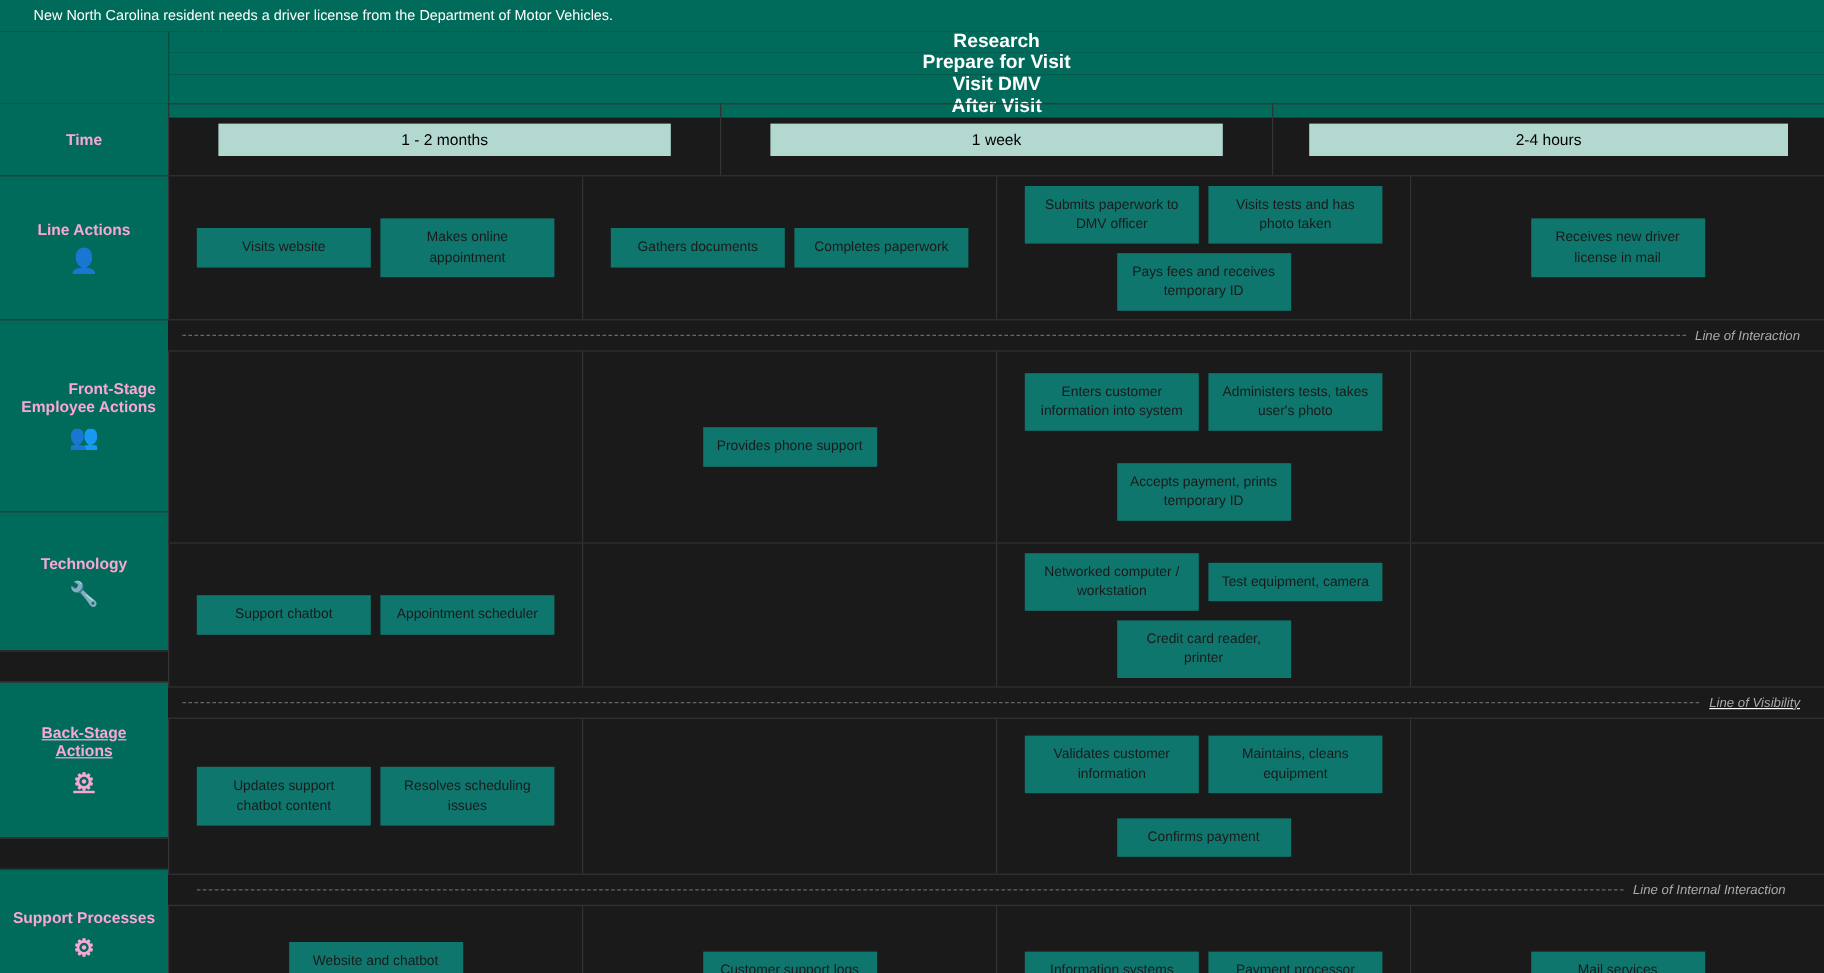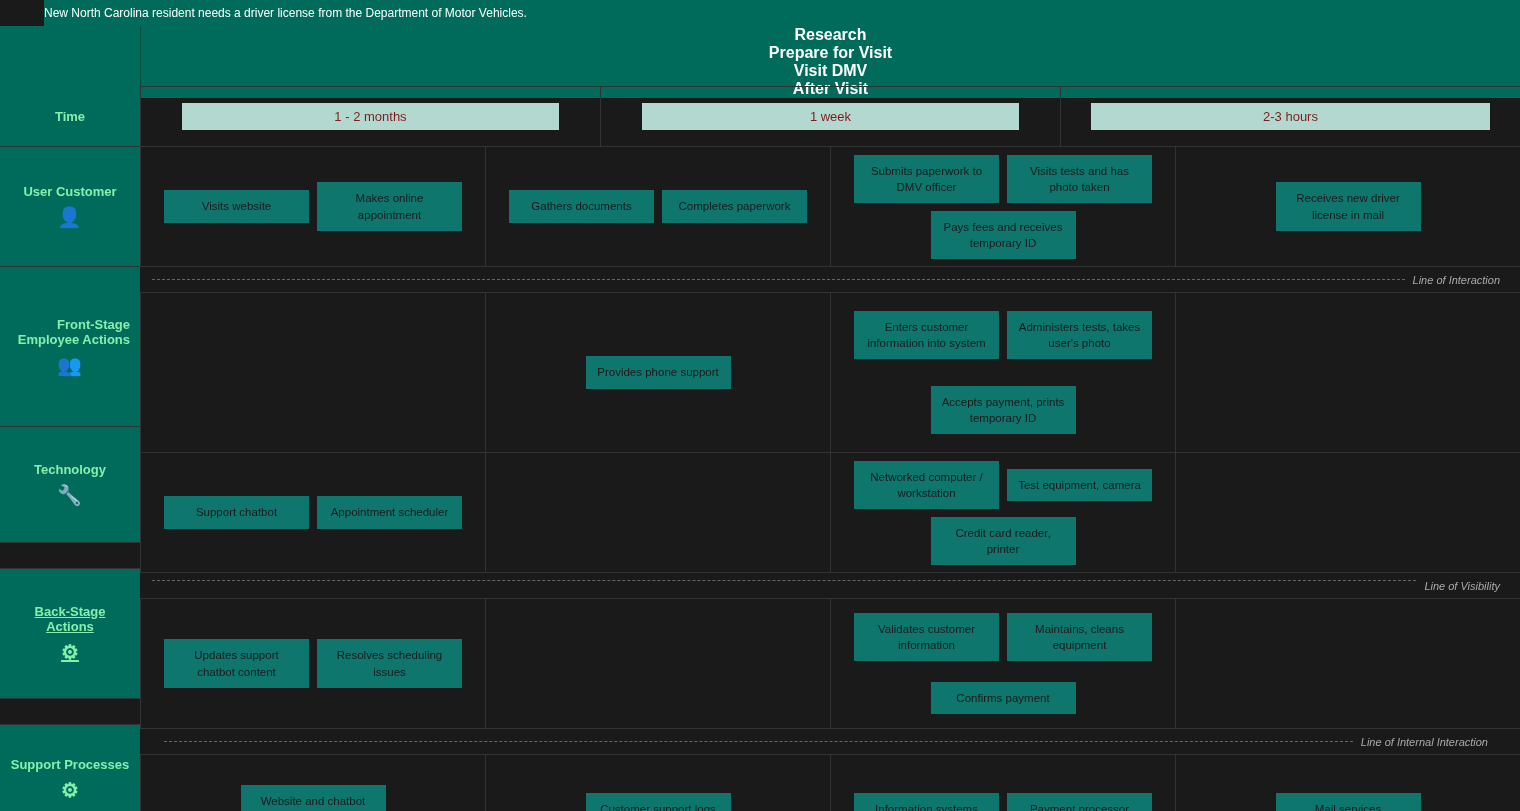--- a/index.html
+++ b/index.html
@@ -7,24 +7,23 @@
       background: #1a1a1a;
       font-family: Arial, sans-serif;
       color: #fff;
       font-size: 12px;
       width: 1520px;
       min-height: 811px;
     }
 
     .top-bar {
       background: #006b5a;
-      padding: 6px 0;
+      padding: 6px 28px;
       font-size: 12px;
       color: #fff;
-      margin-left: 44px;
     }
 
     .main-container {
       display: flex;
       width: 100%;
     }
 
     
     .sidebar {
       width: 140px;
@@ -39,21 +38,21 @@
 
     .sidebar-cell {
       display: flex;
       flex-direction: column;
       align-items: center;
       justify-content: center;
       padding: 10px;
       text-align: center;
       font-weight: bold;
       font-size: 13px;
-      color: #86efac;
+      color: #f9a8d4;
       border-top: 1px solid #333;
     }
 
     .sidebar-cell .icon {
       font-size: 20px;
       margin-top: 6px;
     }
 
     .sidebar-cell.time { height: 60px; background: #006b5a; border-top: none; }
     .sidebar-cell.user-actions { height: 120px; background: #006b5a; }
@@ -108,21 +107,21 @@
       display: flex;
       align-items: center;
       justify-content: center;
       gap: 8px;
       flex-wrap: wrap;
     }
 
     
     .time-bar {
       background: #b2d8d0;
-      color: #7f1d1d;
+      color: #000000;
       padding: 6px 20px;
       text-align: center;
       font-size: 13px;
       width: 85%;
     }
 
     
     .card {
       background: #0f766e;
       color: #1a1a1a;
@@ -166,21 +165,21 @@
 </div>
 
 <div class="main-container">
 
   <div class="sidebar">
     <div class="sidebar-header"></div>
     <div class="sidebar-cell time">
       <span>Time</span>
     </div>
     <div class="sidebar-cell user-actions">
-      <span>User Customer</span>
+      <span>Line Actions</span>
       <span class="icon">👤</span>
     </div>
     <div class="sidebar-cell front-stage">
       <span>Front-Stage Employee Actions</span>
       <span class="icon">👥</span>
     </div>
     <div class="sidebar-cell technology">
       <span>Technology</span>
       <span class="icon">🔧</span>
     </div>
@@ -222,21 +221,21 @@
           <span>1 - 2 months</span>
         </div>
       </div>
       <div class="phase-cell">
         <div class="time-bar">
           <span>1 week</span>
         </div>
       </div>
       <div class="phase-cell">
         <div class="time-bar" style="width:90%">
-          <span>2-3 hours</span>
+          <span>2-4 hours</span>
         </div>
       </div>
     </div>
 
     <div class="grid-row user-row">
       <div class="phase-cell">
         <div class="card">
           <span>Visits website</span>
         </div>
         <div class="card">
@@ -315,21 +314,21 @@
           <span>Test equipment, camera</span>
         </div>
         <div class="card">
           <span>Credit card reader, printer</span>
         </div>
       </div>
       <div class="phase-cell"></div>
     </div>
 
     <div class="interaction-line-row">
-      <div style="flex:1; display:flex; align-items:flex-start; padding:0 12px; gap:8px;">
+      <div style="flex:1; display:flex; align-items:center; padding:0 12px; gap:8px;text-decoration:underline;">
         <div style="flex:1; border-top:1px dashed #666;"></div>
         <span class="line-label">Line of Visibility</span>
       </div>
     </div>
 
     <div class="grid-row back-stage-row">
       <div class="phase-cell">
         <div class="card">
           <span>Updates support chatbot content</span>
         </div>

